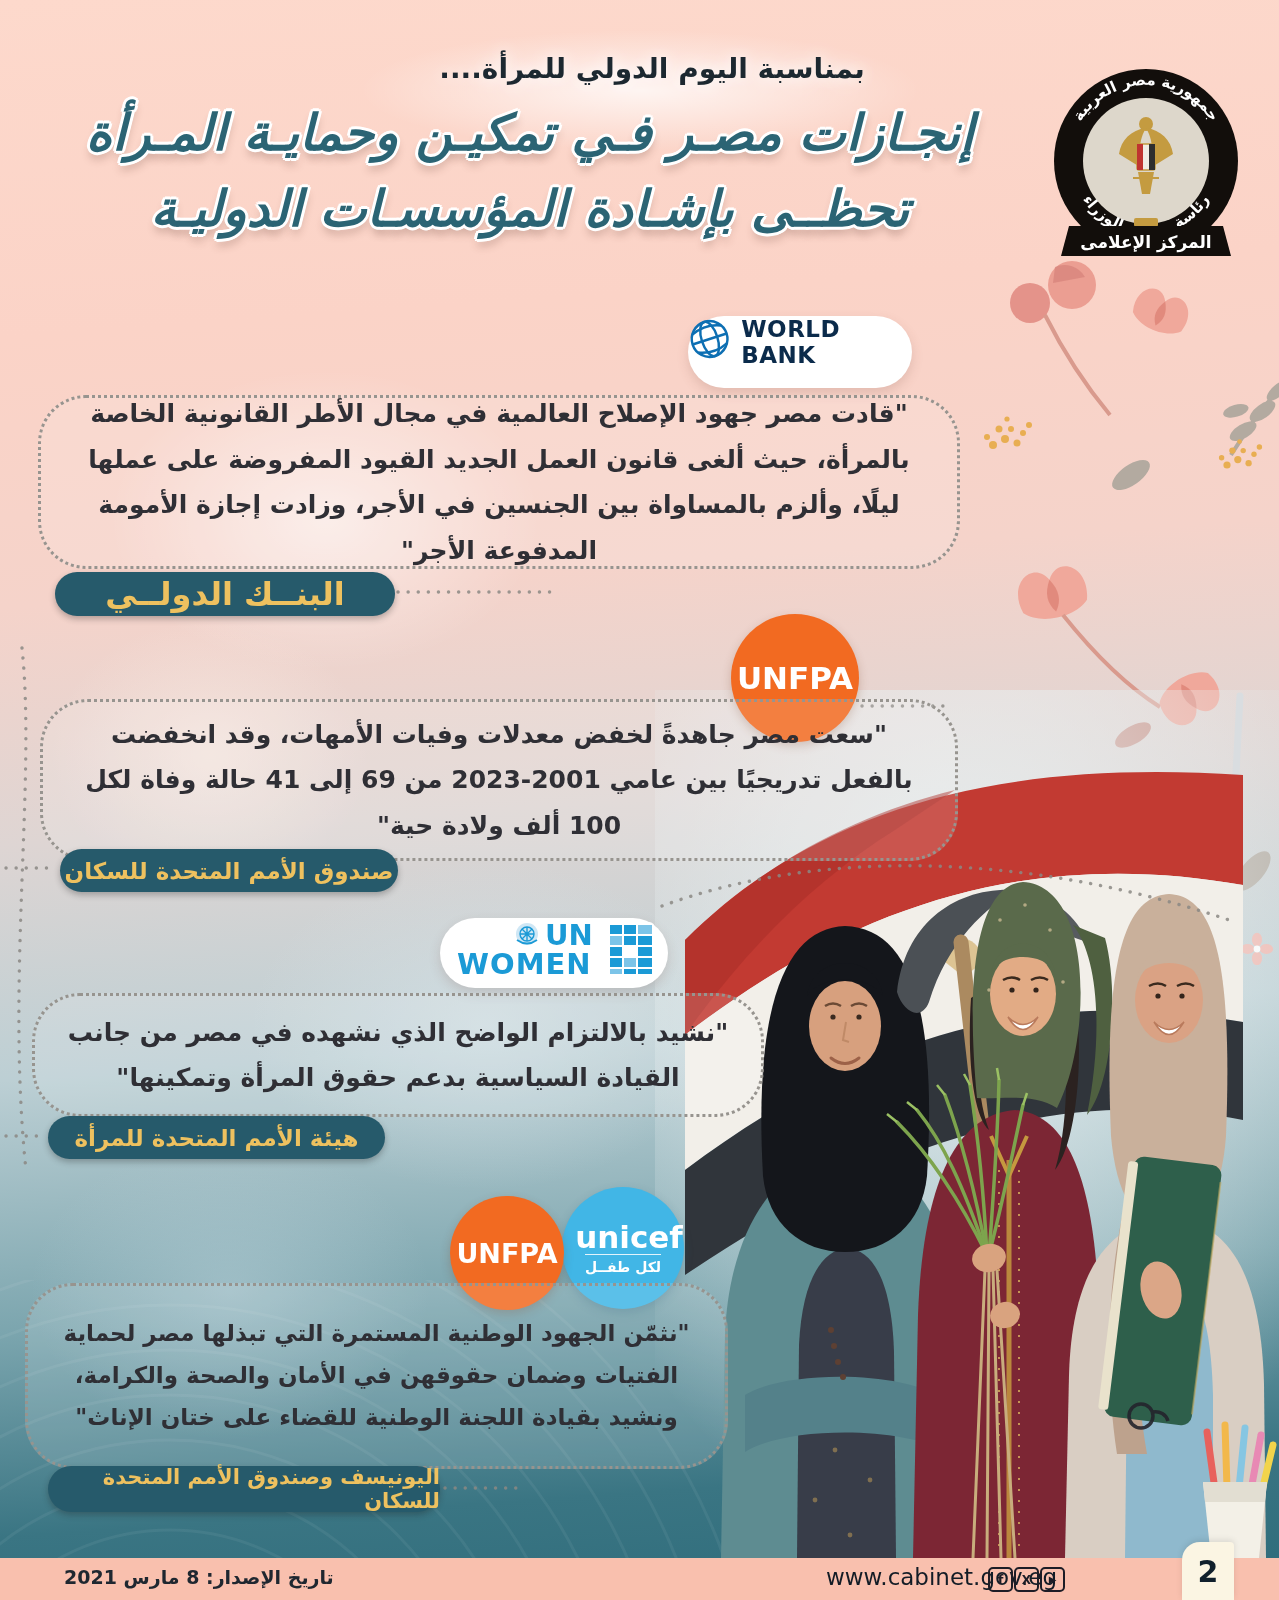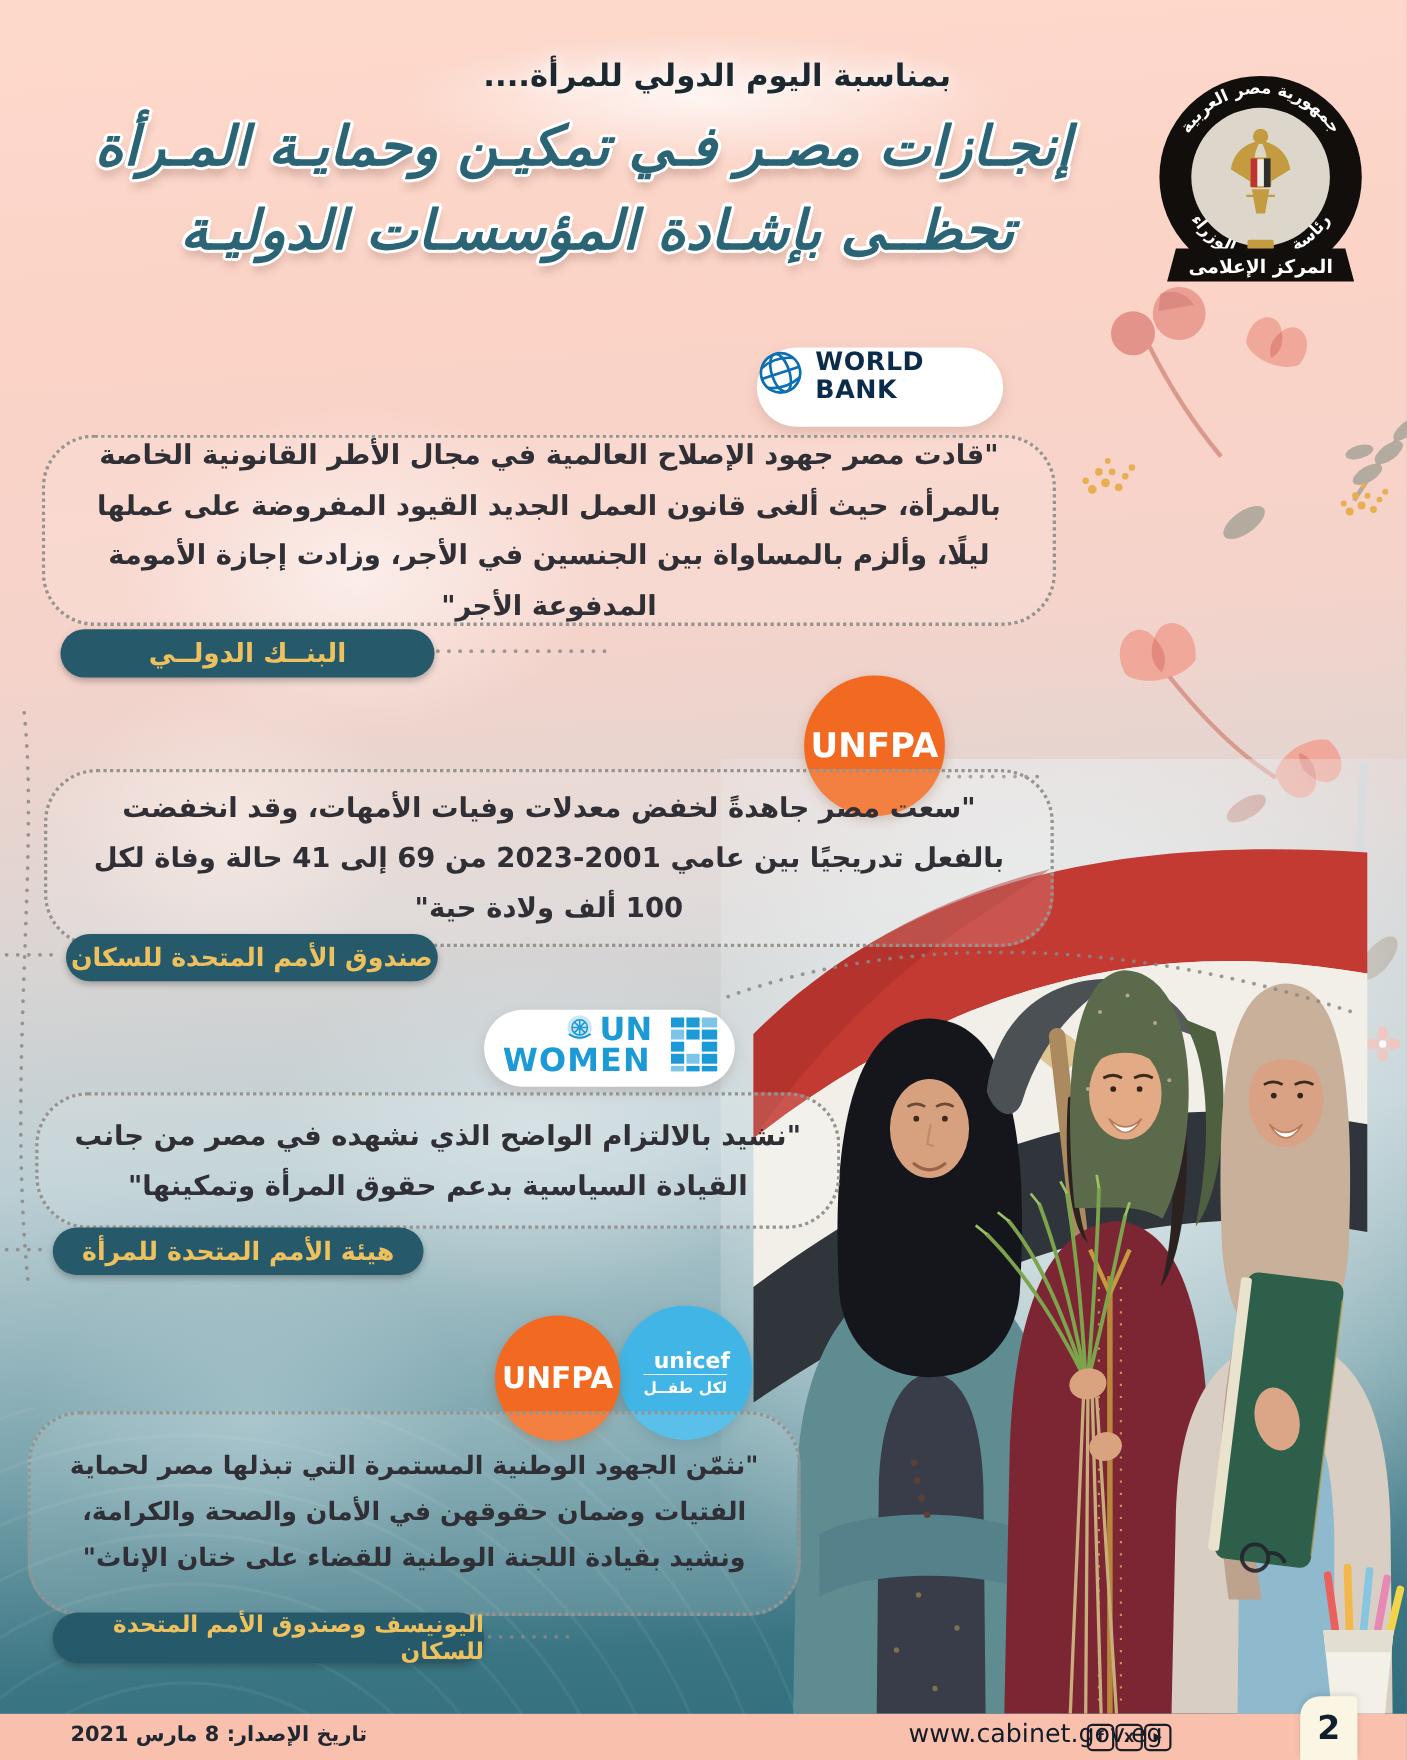--- a/index.html
+++ b/index.html
@@ -13,50 +13,50 @@
   .b4{left:30px;top:1140px;width:400px;height:300px;background:radial-gradient(closest-side,rgba(190,212,220,.45),rgba(190,212,220,0));}
   .b5{left:360px;top:30px;width:560px;height:120px;background:radial-gradient(closest-side,rgba(255,255,255,.75),rgba(255,255,255,0));}
   svg.abs{position:absolute;pointer-events:none;}
   .occasion{position:absolute;left:25px;top:52px;width:1254px;text-align:center;direction:rtl;
     font-size:28px;font-weight:bold;color:#1c2830;
     text-shadow:0 0 14px rgba(255,255,255,.95),0 0 26px rgba(255,255,255,.85);}
   .title{position:absolute;left:0;width:1060px;text-align:center;direction:rtl;
     font-size:50px;font-weight:bold;color:#2b6474;letter-spacing:0;
     text-shadow:3px 0 #fff,-3px 0 #fff,0 3px #fff,0 -3px #fff,2px 2px #fff,-2px -2px #fff,2px -2px #fff,-2px 2px #fff,0 7px 9px rgba(90,50,40,.28);font-style:italic;}
   .t1{top:104px;}
-  .t2{top:180px;margin-left:13px;}
+  .t2{top:180px;}
   .quote-box{position:absolute;border:3px dotted #97948f;border-radius:48px;background:rgba(255,255,255,.14);}
   .quote-text{position:absolute;left:0;top:0;right:0;bottom:0;display:flex;align-items:center;justify-content:center;
     text-align:center;direction:rtl;color:#2f2f35;font-weight:bold;padding:4px 30px;line-height:1.82;}
   .qb1{left:38px;top:395px;width:916px;height:168px;}
   .qb1 .quote-text{font-size:25px;}
   .qb2{left:40px;top:699px;width:912px;height:156px;}
   .qb2 .quote-text{font-size:25px;}
   .qb3{left:32px;top:993px;width:726px;height:118px;}
   .qb3 .quote-text{font-size:25px;}
   .qb4{left:25px;top:1283px;width:697px;height:180px;}
   .qb4 .quote-text{font-size:23px;}
   .label-pill{position:absolute;background:#265a6b;border-radius:40px;display:flex;align-items:center;justify-content:center;
     color:#eec15f;font-weight:bold;direction:rtl;box-shadow:0 3px 6px rgba(30,30,30,.3);}
-  .lp1{left:55px;top:572px;width:340px;height:44px;font-size:24px;}
+  .lp1{left:55px;top:572px;width:340px;height:44px;font-size:32px;}
   .lp2{left:60px;top:849px;width:338px;height:43px;font-size:23px;}
   .lp3{left:48px;top:1116px;width:337px;height:43px;font-size:23px;}
   .lp4{left:48px;top:1466px;width:392px;height:46px;font-size:21px;}
   .logo-pill{position:absolute;background:#fff;border-radius:40px;box-shadow:0 5px 12px rgba(120,70,60,.18);
     display:flex;justify-content:center;gap:10px;}
   .wb-pill{left:688px;top:316px;width:224px;height:72px;}
   .wb-text{font-size:23px;font-weight:bold;color:#0b2b4b;letter-spacing:.5px;}
   .unfpa-circle{position:absolute;border-radius:50%;background:#f26a21;display:flex;align-items:center;justify-content:center;
     color:#fff;font-weight:bold;box-shadow:0 4px 10px rgba(120,60,30,.25);}
   .uc1{left:731px;top:614px;width:128px;height:128px;font-size:31px;}
   .uc2{left:450px;top:1196px;width:114px;height:114px;font-size:27px;z-index:8;}
   .unw-pill{left:440px;top:918px;width:228px;height:70px;}
   .unicef-circle{position:absolute;left:562px;top:1187px;width:122px;height:122px;border-radius:50%;background:#41b6e6;
     display:flex;flex-direction:column;align-items:center;justify-content:center;z-index:7;box-shadow:0 4px 10px rgba(40,90,120,.25);}
-  .unicef-word{color:#fff;font-weight:bold;font-size:20px;line-height:1.05;margin-left:12px;}
+  .unicef-word{color:#fff;font-weight:bold;font-size:31px;line-height:1.05;margin-left:12px;}
   .unicef-tag{color:#fff;font-size:14px;font-weight:bold;direction:rtl;border-top:1px solid rgba(255,255,255,.85);padding-top:4px;margin-top:1px;}
   .content{position:absolute;z-index:7;}
   .footer-bar{position:absolute;left:0;top:1558px;width:1279px;height:42px;background:#f9c0ae;z-index:9;}
   .footer-date{position:absolute;left:64px;top:1566px;font-size:19px;font-weight:bold;color:#1f2730;direction:rtl;z-index:10;}
   .footer-site{position:absolute;left:826px;top:1564px;font-size:23px;font-weight:normal;color:#131c26;z-index:10;}
   .icon-sq{position:absolute;top:1567px;width:21px;height:21px;border:2px solid #1d1d26;border-radius:5px;
     display:flex;align-items:center;justify-content:center;font-size:13px;font-weight:bold;color:#1d1d26;z-index:10;background:transparent;}
   .fb{left:988px;}
   .xx{left:1014px;font-size:12px;}
   .yt{left:1040px;font-size:10px;}

